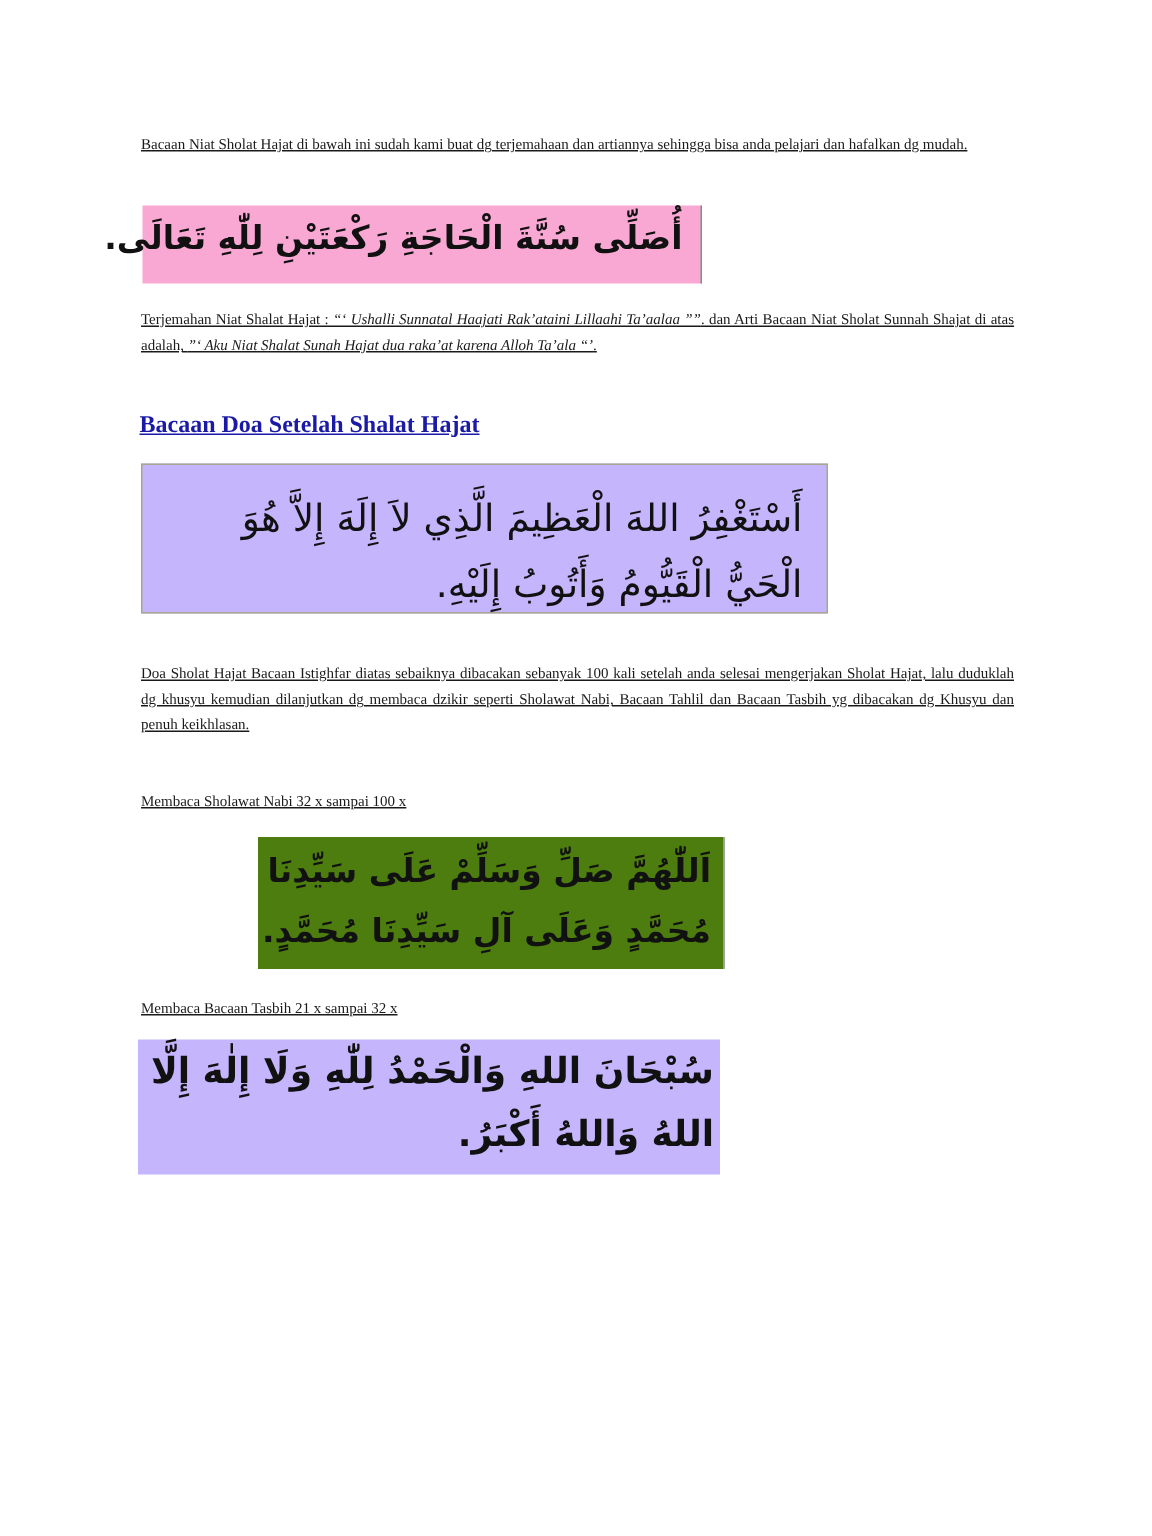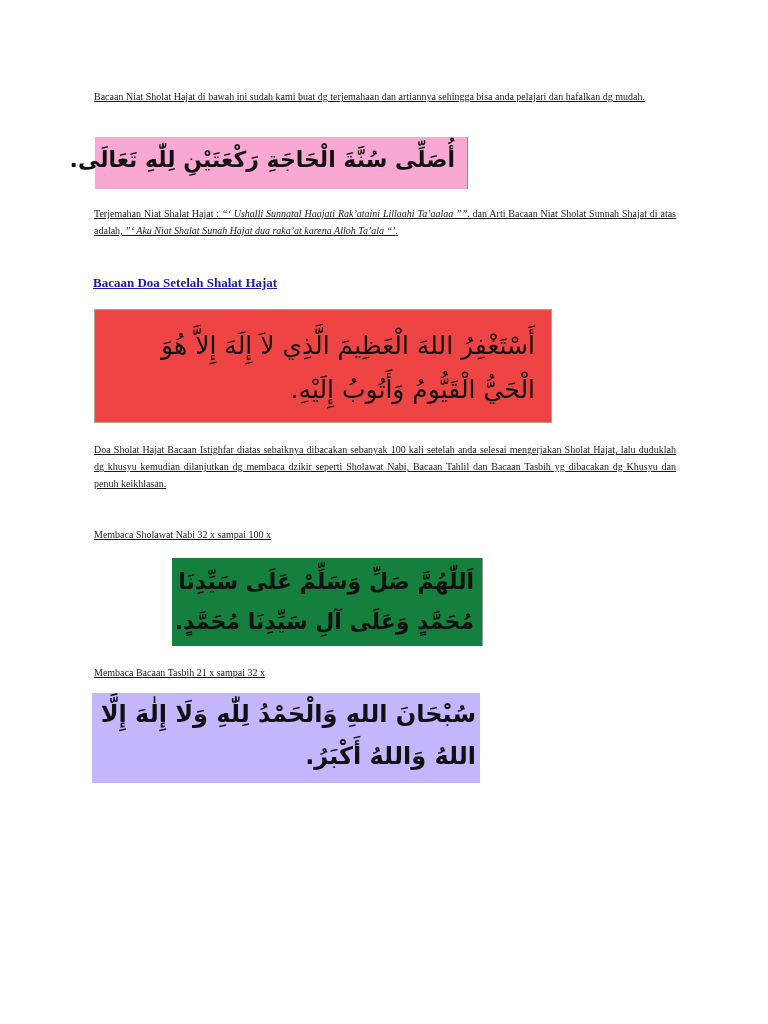--- a/index.html
+++ b/index.html
@@ -1,32 +1,32 @@
 <!DOCTYPE html>
 <html><head>
 <meta charset="utf-8">
 <style>
   html, body { margin:0; padding:0; background:#ffffff; }
   body { width:768px; height:1024px; position:relative; overflow:hidden;
          font-family:"Liberation Serif", "DejaVu Serif", serif; color:#1a1a1a; }
   .para { position:absolute; left:94px; width:582px; font-size:10px; line-height:17px;
           text-align:justify; margin:0;text-decoration:underline; }
   .it { font-style:italic; }
-  .heading { position:absolute; left:93px; top:275px; font-size:13px; font-weight:bold;
+  .heading { position:absolute; left:93px; top:275px; font-size:16px; font-weight:bold;
              color:#1a1aa6; text-decoration:underline; margin:0; }
   .arabic { font-family:"DejaVu Sans", sans-serif; direction:rtl; color:#111; }
   .img-niat { position:absolute; left:95px; top:137px; width:372px; height:52px;
               border-right:1.5px solid #8a8a8a; background:#f9a8d4; }
   .img-niat .arabic { position:absolute; right:12px; top:10px; font-size:22px; font-weight:bold; white-space:nowrap; }
-  .img-istighfar { position:absolute; left:94px; top:309px; width:458px; height:114px;
-                   border:1px solid #a9a58f; background:#ef4444; box-sizing:border-box; }
+  .img-istighfar { position:absolute; left:94px; top:309px; width:458px; height:100px;
+                   border:1px solid #a9a58f; background:#c4b5fd; box-sizing:border-box; }
   .img-istighfar .arabic { position:absolute; right:16px; left:10px; top:14px; font-size:25px;
                            line-height:44px; text-align:right; }
   .img-sholawat { position:absolute; left:172px; top:558px; width:310px; height:88px;
-                  border-right:1.5px solid #9a9a9a; background:#15803d; }
+                  border-right:1.5px solid #9a9a9a; background:#4d7c0f; }
   .img-sholawat .arabic { position:absolute; right:8px; top:4px; width:320px; font-size:22px;
                           font-weight:bold; line-height:40px; text-align:right; white-space:normal; }
   .img-tasbih { position:absolute; left:92px; top:693px; width:388px; height:90px;
                 background:#c4b5fd; }
   .img-tasbih .arabic { position:absolute; right:4px; top:0px; width:390px; font-size:24px;
                         font-weight:bold; line-height:42px; text-align:right; }
 </style>
 </head>
 <body>
 

